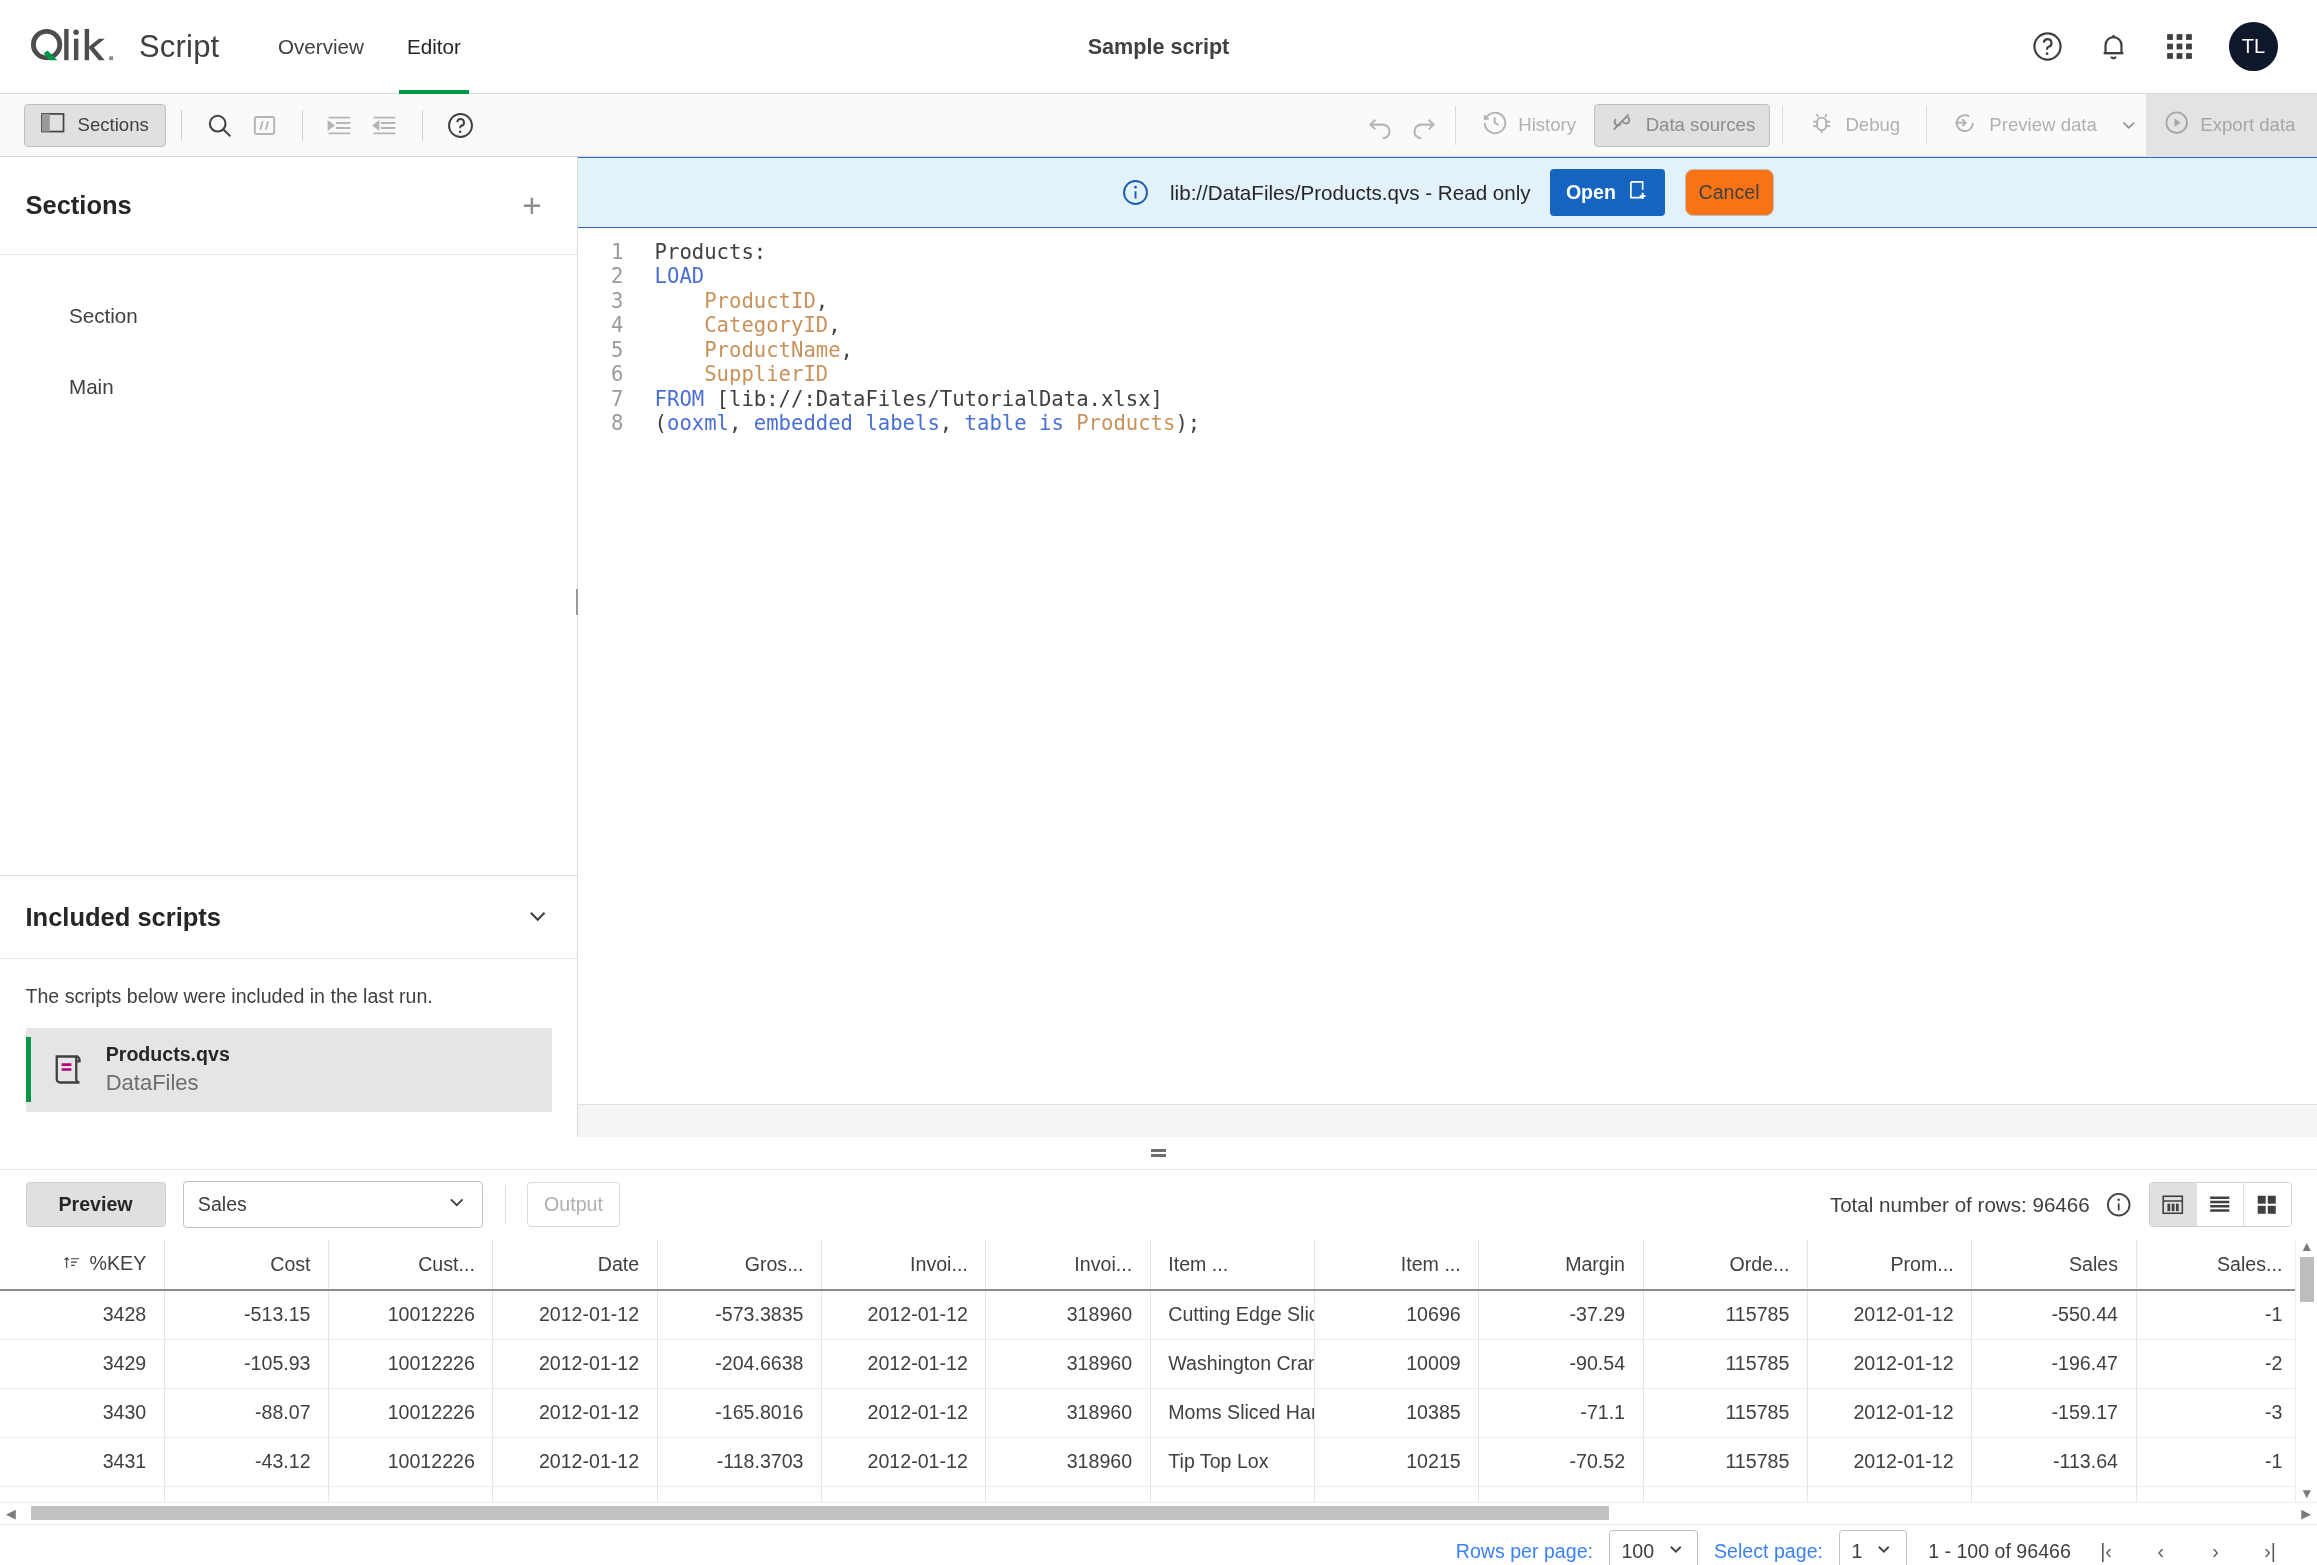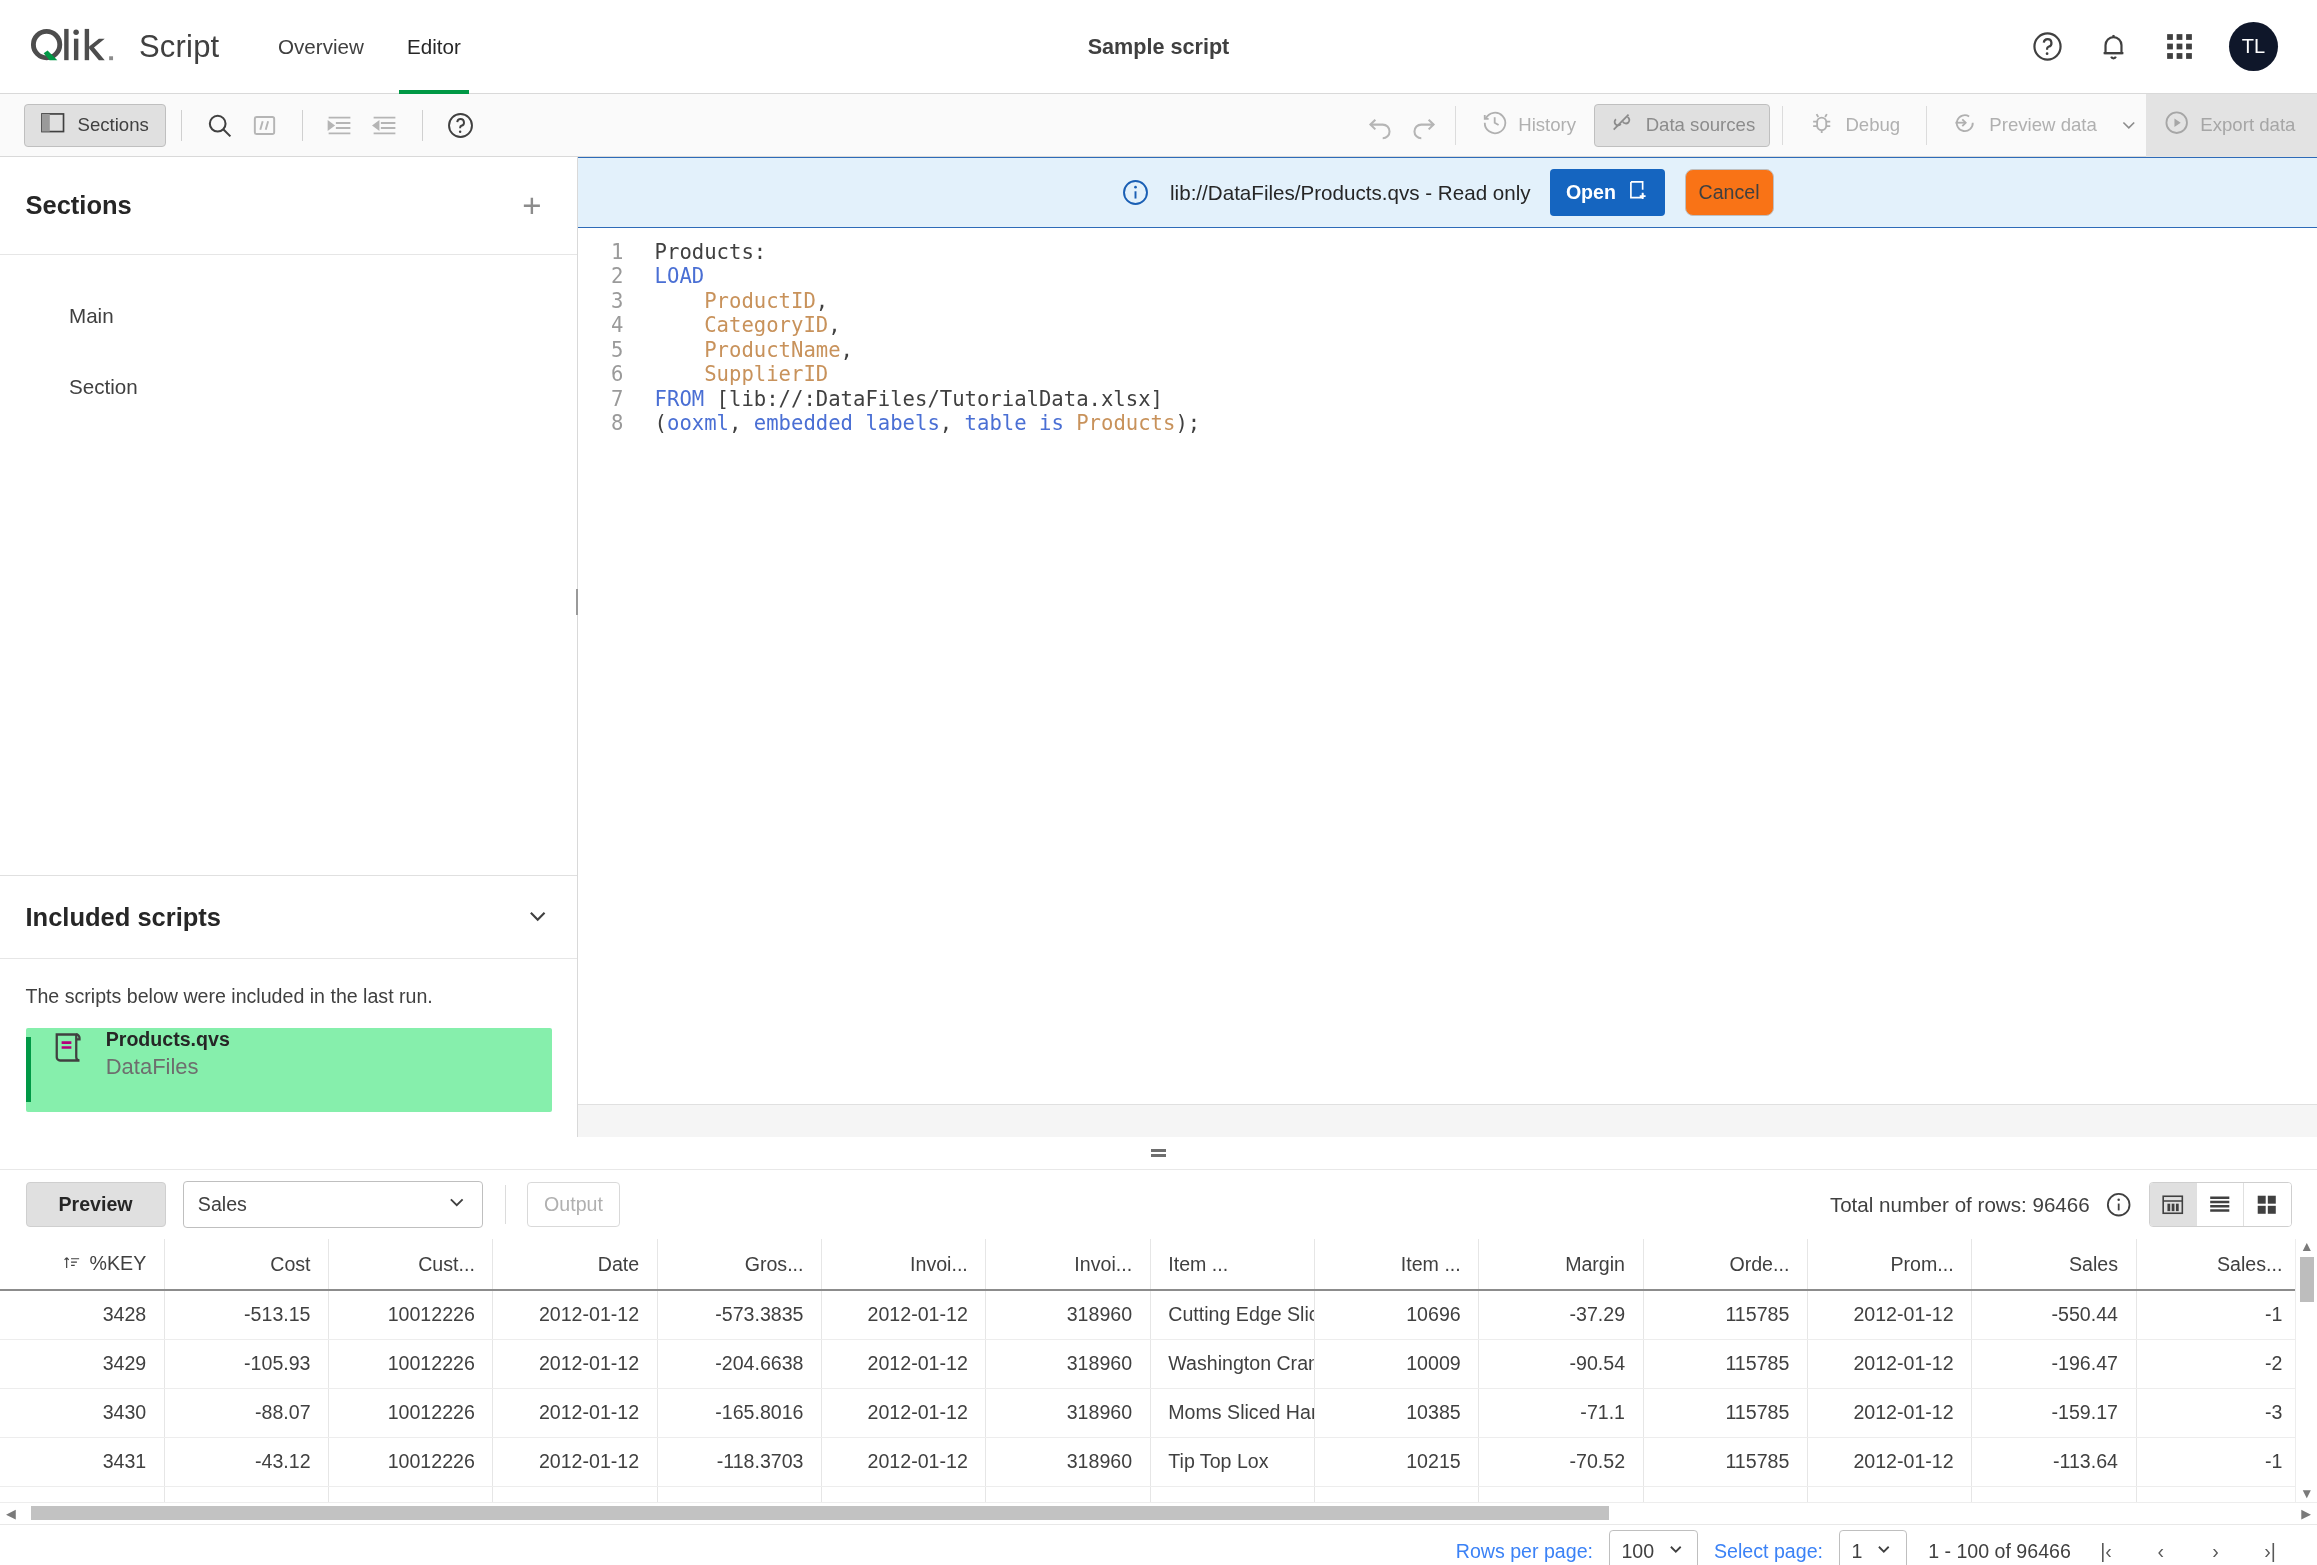--- a/index.html
+++ b/index.html
@@ -132,22 +132,22 @@
     height: 84px; display: flex; align-items: center;
     padding: 0 25.5px; border-top: 1px solid #e0e0e0;
     border-bottom: 1px solid #e6e6e6; cursor: pointer;
   }
   .inc-head h2 { font-size: 25.5px; font-weight: bold; color: #262626; }
   .inc-chev { margin-left: auto; color: #404040; }
   .inc-note {
     padding: 25.5px 25.5px 19.6px 25.5px; font-size: 19.6px; color: #404040;
   }
   .inc-card {
-    margin: 0 25.5px 25.5px 25.5px; height: 84px; background: #86efac;
-    display: flex; position: relative;
+    margin: 0 25.5px 25.5px 25.5px; height: 84px; background: #e5e5e5;
+    display: flex; align-items: center; position: relative;
     cursor: pointer; border-radius: 2px;
   }
   .inc-card::before {
     content: ""; position: absolute; left: 0; top: 9.8px; bottom: 9.8px;
     width: 5.9px; background: #009845;
   }
   .inc-card .file-ic { margin-left: 21.6px; width: 39px; height: 39px; }
   .inc-card .meta { margin-left: 19.6px; }
   .inc-card .fname { font-size: 19.6px; font-weight: bold; color: #262626; }
   .inc-card .fsub { font-size: 22px; color: #6e6e6e; margin-top: 3.9px; }
@@ -476,22 +476,22 @@
 </div>
 
 <div class="body-wrap">
 
   <div class="sidebar">
     <div class="sec-head">
       <h2>Sections</h2>
       <div class="plus-btn">+</div>
     </div>
     <div class="sec-list">
+      <div class="sec-item">Section</div>
       <div class="sec-item">Main</div>
-      <div class="sec-item">Section</div>
     </div>
     <div class="sidebar-spacer"></div>
 
     <div class="inc-head">
       <h2>Included scripts</h2>
       <span class="inc-chev">
         <svg width="27.4" height="27.4" viewBox="0 0 24 24" fill="none" stroke="currentColor" stroke-width="1.9">
           <path d="M6 9.5 12 15.5 18 9.5"></path>
         </svg>
       </span>

